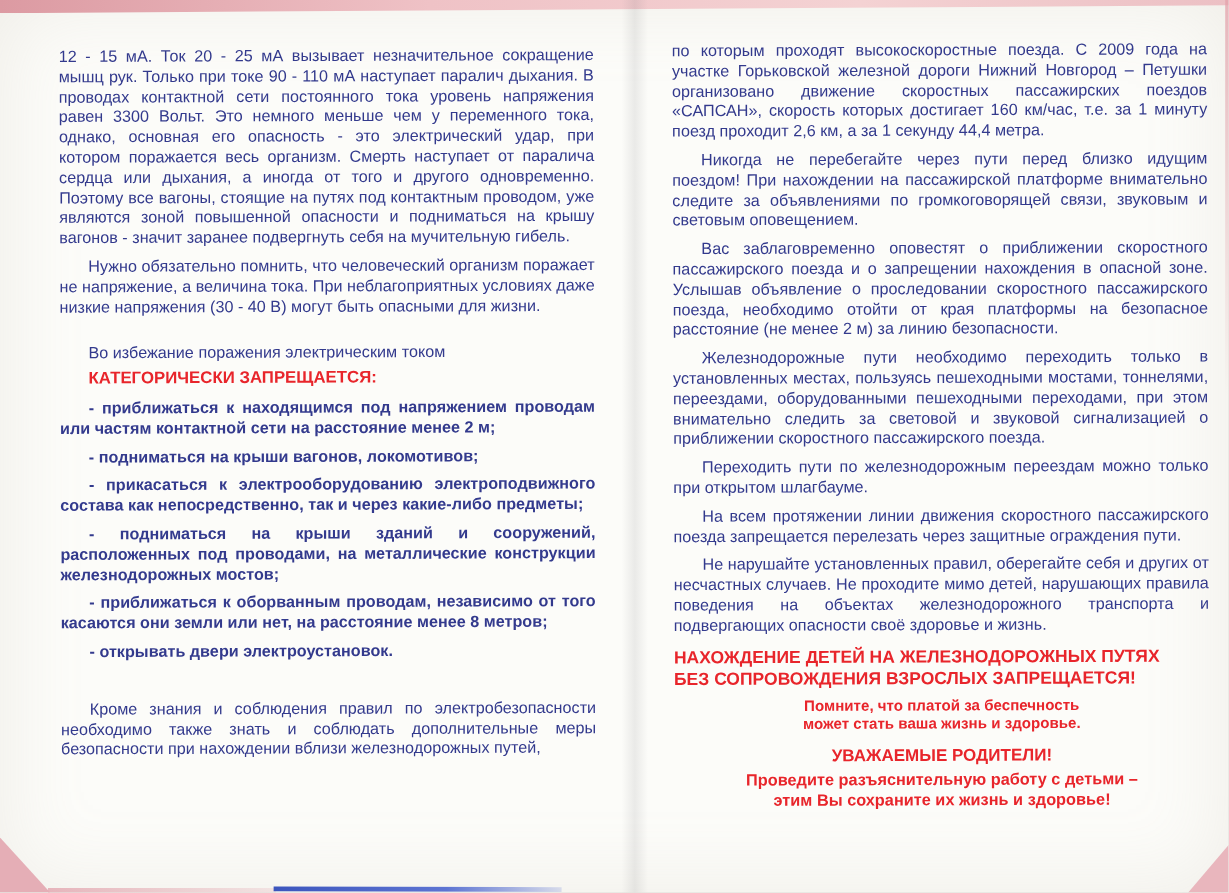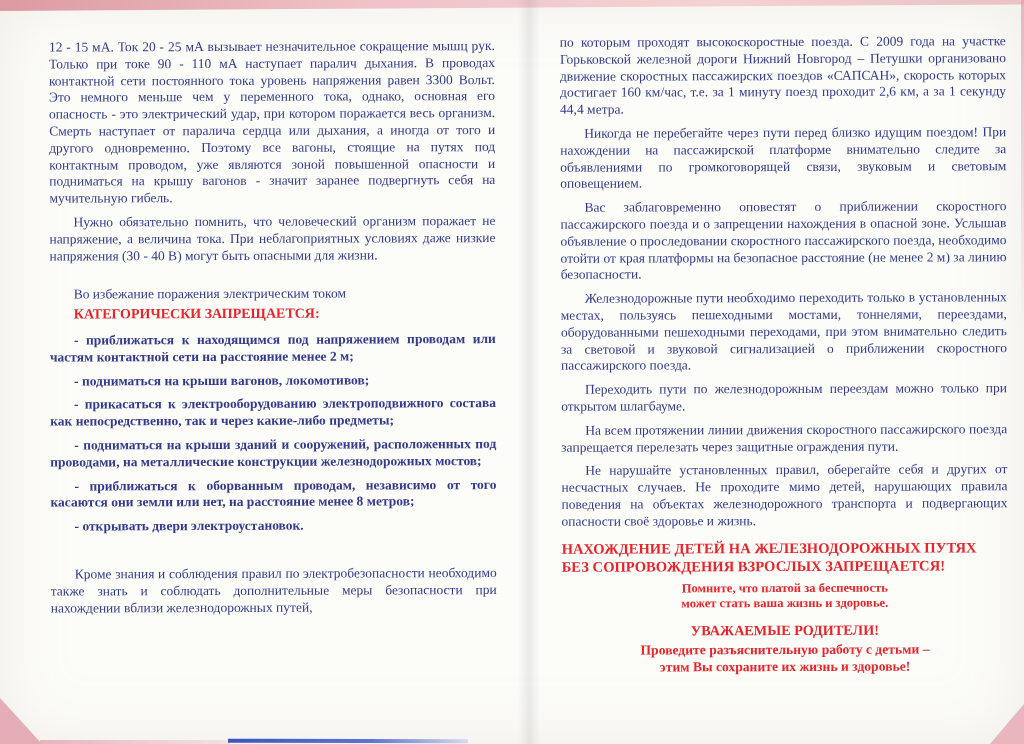--- a/index.html
+++ b/index.html
@@ -3,21 +3,21 @@
 <meta charset="utf-8">
 <style>
   html, body { margin: 0; padding: 0; background: #d8d8d4; }
   .page {
     position: relative;
     width: 1024px;
     height: 744px;
     margin: 0 auto;
     background: var(--paper, #fcfcf9);
     overflow: hidden;
-    font-family: Liberation Serif, serif;
+    font-family: Liberation Sans, sans-serif;
     box-shadow: inset 0 0 70px rgba(175,165,150,0.18);
   }
 
   
   .edge-top {
     position: absolute; top: 0; left: 0; width: 100%; height: 11px;
     background: linear-gradient(to right, #dc9aa2, #efc2c6 35%, #f4d2d3 70%, #ecc0c4);
     clip-path: polygon(0 0, 100% 0, 100% 40%, 0 100%);
   }
   .edge-right {

